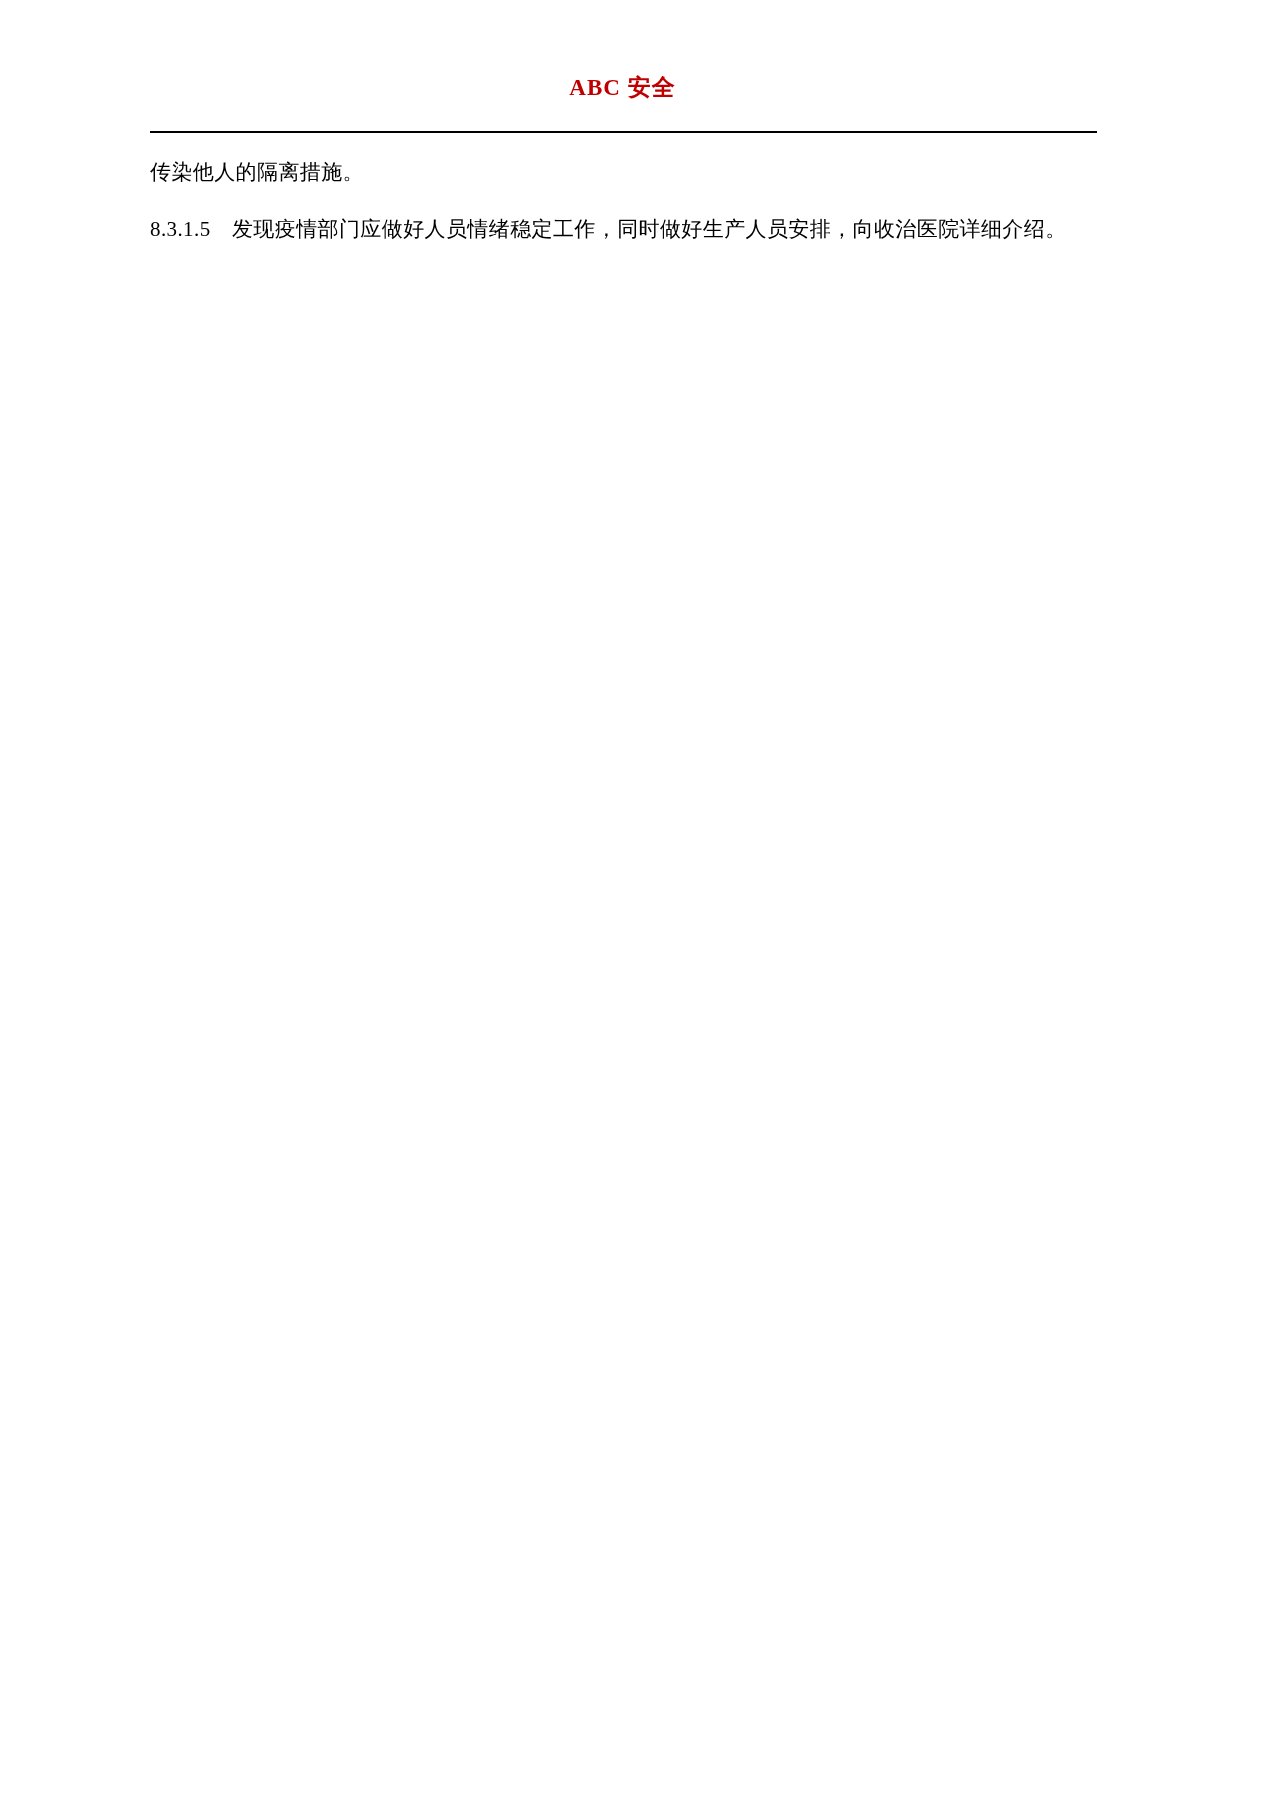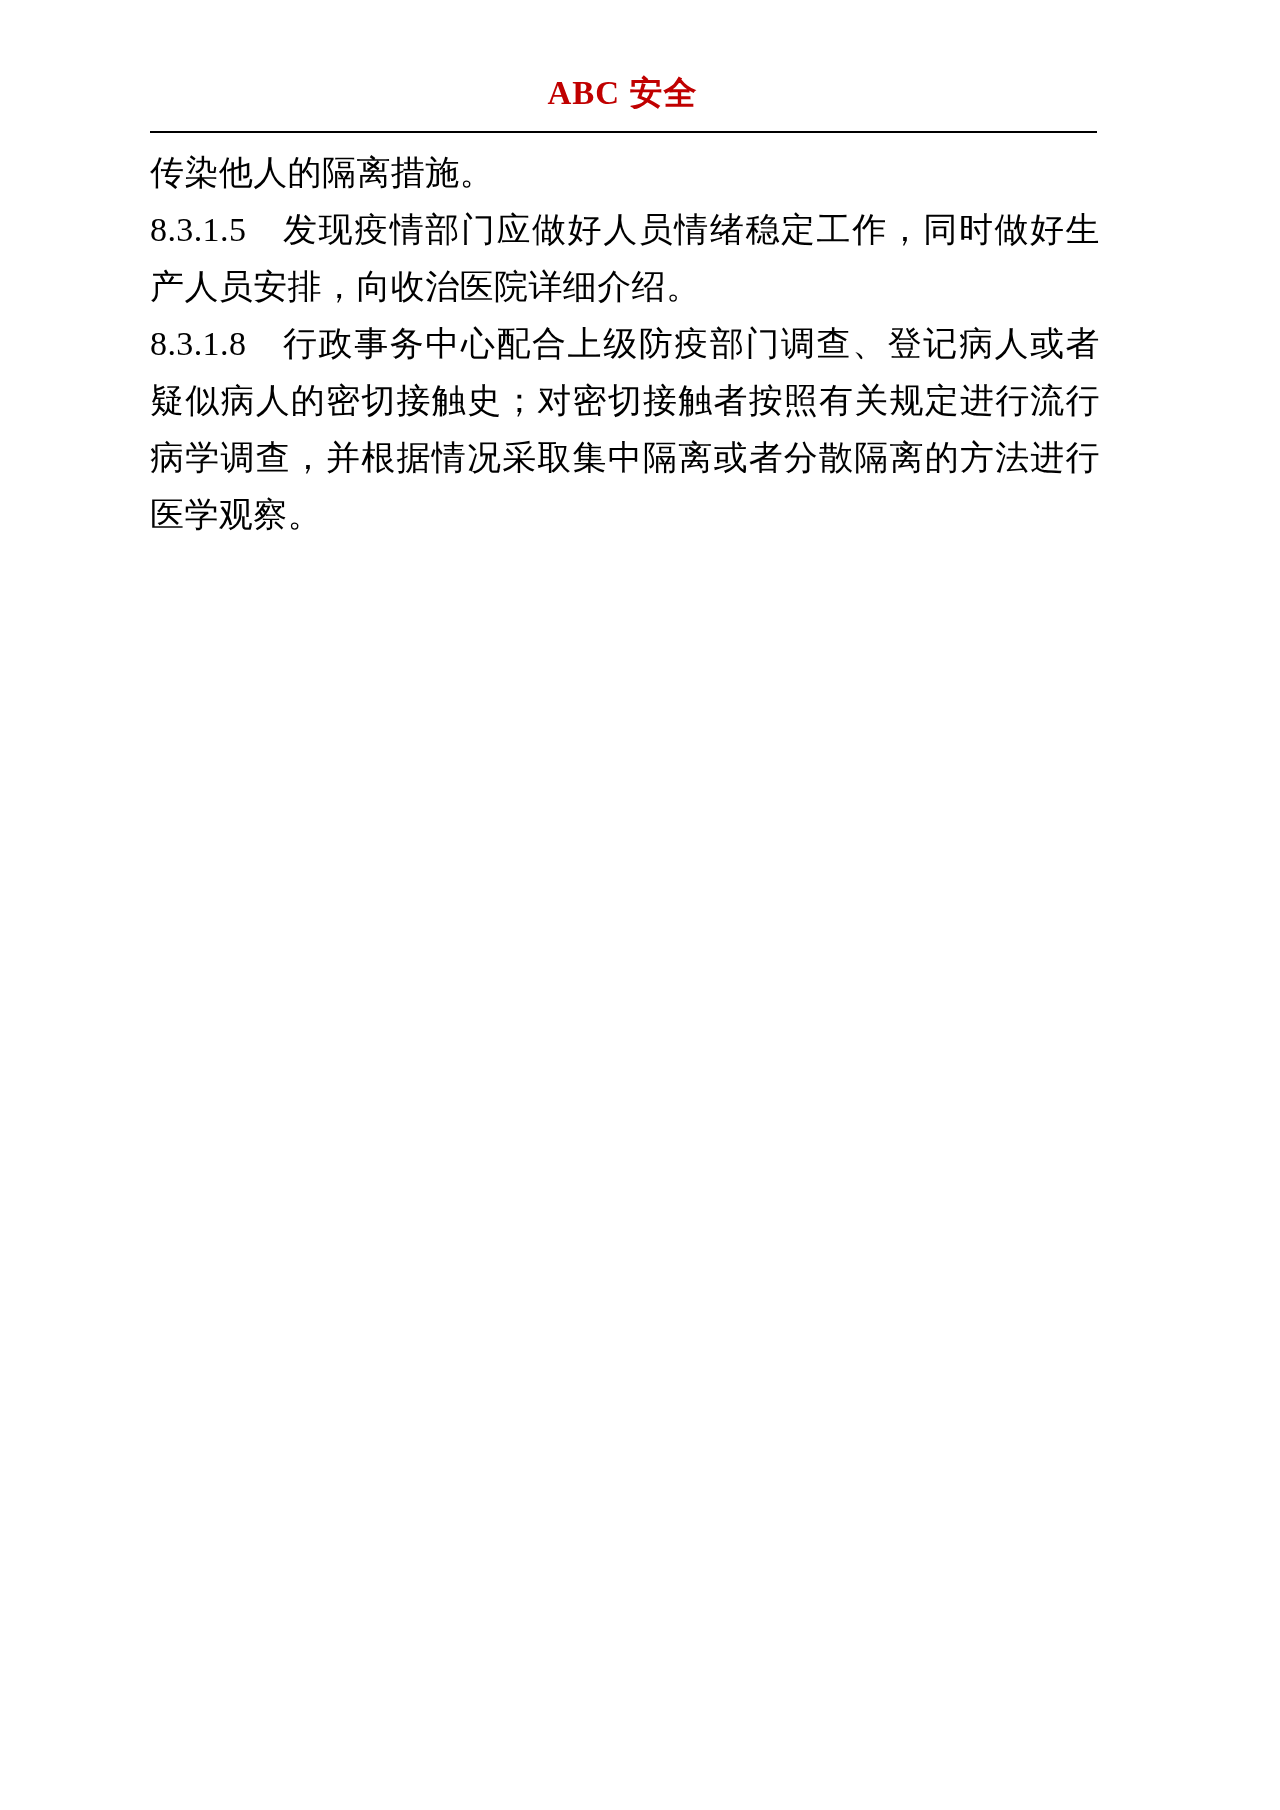--- a/index.html
+++ b/index.html
@@ -19,42 +19,42 @@
   .header {
     position: absolute;
     top: 74px;
     left: 150px;
     width: 945px;
     text-align: center;
   }
   .header-title {
     font-family: "Liberation Serif", "DejaVu Serif", serif;
     font-weight: bold;
-    font-size: 33px;
+    font-size: 23px;
     color: #c00000;
     letter-spacing: 1px;
     line-height: 1.2;
   }
   .header-rule {
     position: absolute;
     top: 131px;
     left: 150px;
     width: 947px;
     height: 0;
     border-top: 2px solid #000000;
   }
   .body-area {
     position: absolute;
     top: 144px;
     left: 150px;
     width: 950px;
   }
   p.para {
     margin: 0 0 0 0;
-    font-size: 34px;
+    font-size: 21px;
     line-height: 57px;
     color: #000000;
     text-align: justify;
     text-justify: inter-ideograph;
     letter-spacing: 0.4px;
   }
   p.para.indent {
     text-indent: 0;
   }
 </style>
@@ -64,16 +64,15 @@
 <div class="page">
 
   <div class="header">
     <div class="header-title">ABC 安全</div>
   </div>
   <div class="header-rule"></div>
 
   <div class="body-area">
     <p class="para">传染他人的隔离措施。</p>
     <p class="para indent">8.3.1.5　发现疫情部门应做好人员情绪稳定工作，同时做好生产人员安排，向收治医院详细介绍。</p>
-    <p class="para indent">8.3.1.8　行政事务中心配合上级防疫部门调查、登记病人或者疑似病人的密切接触史；对密切接触者按照有关规定进行流行病学调查，并根据情况采取集中隔离或者分散隔离的方法进行医学观察。</p>
   </div>
 
 </div>
 
 </body></html>

